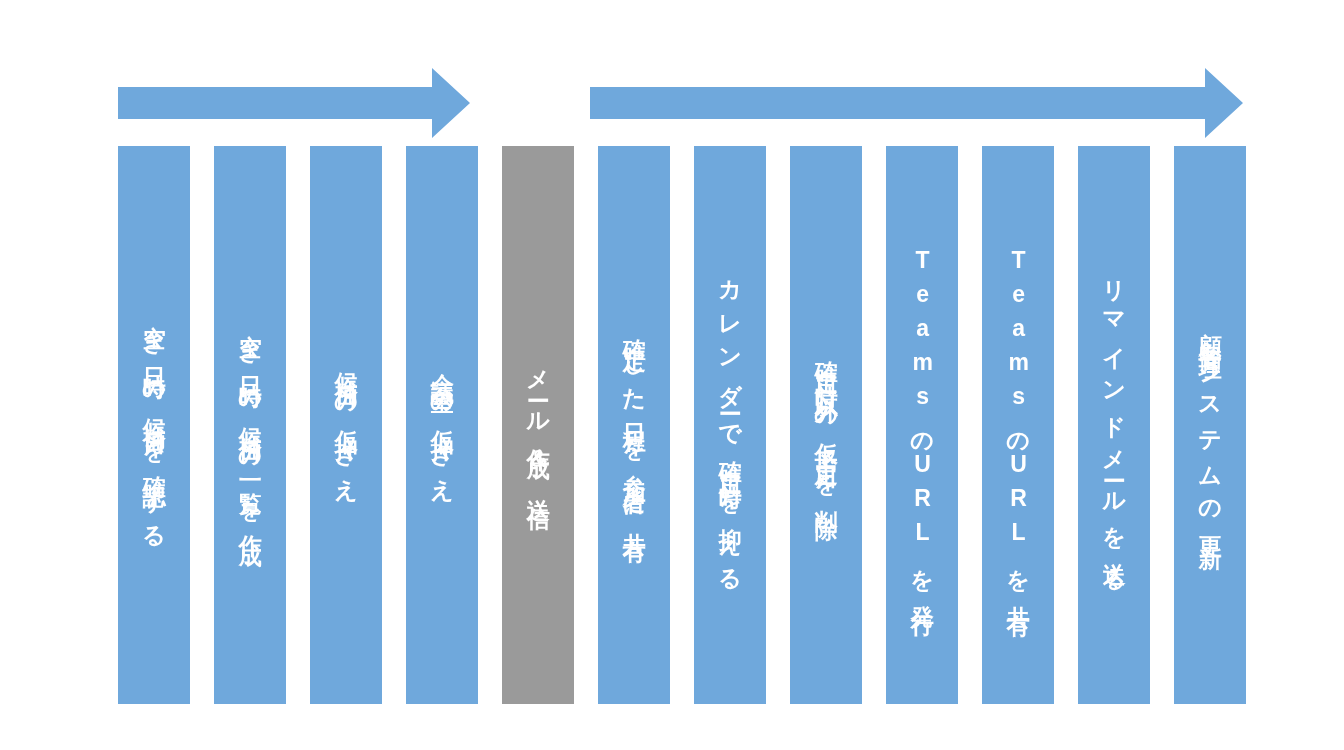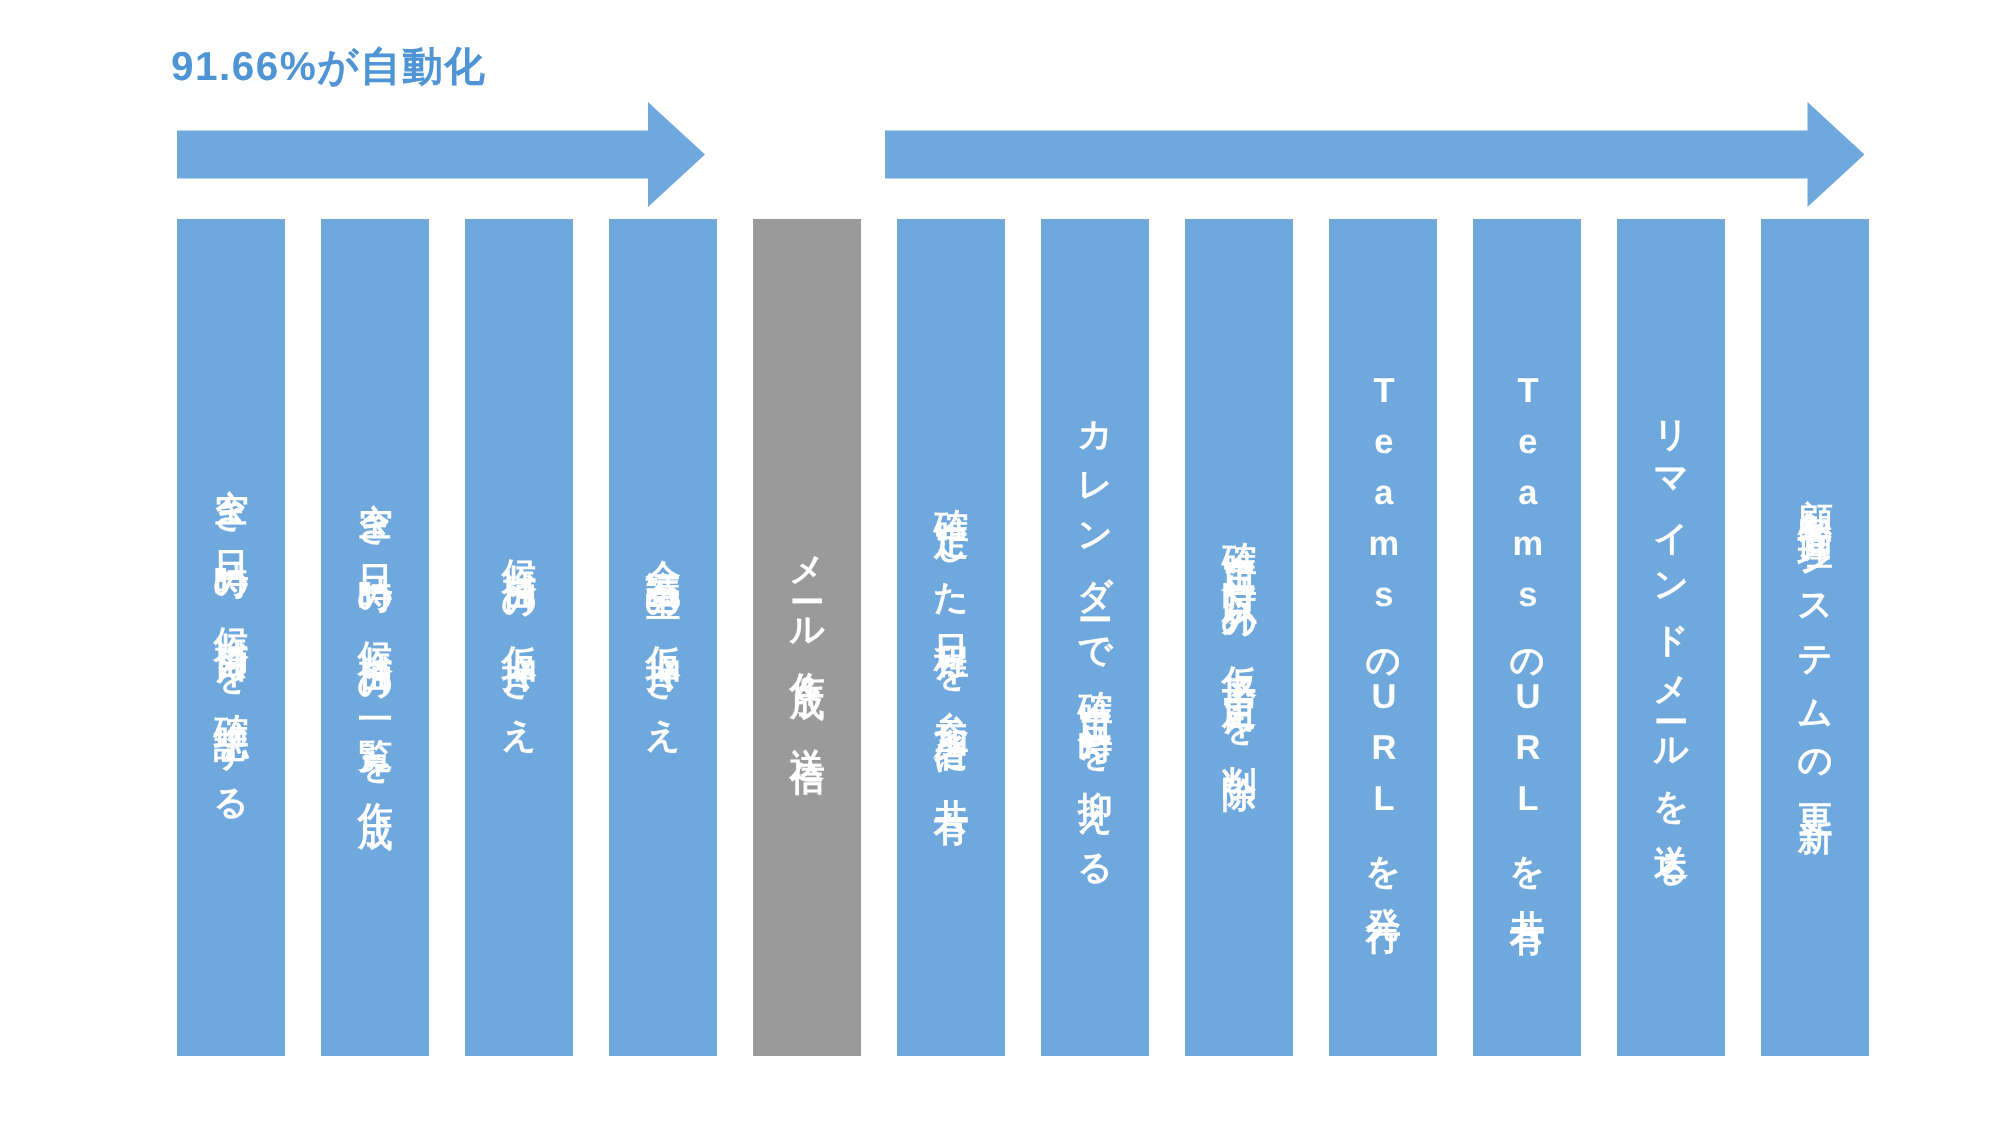--- a/index.html
+++ b/index.html
@@ -57,21 +57,20 @@
     letter-spacing: 8px;
     line-height: 1.1;
     white-space: nowrap;
   }
 </style>
 </head>
 <body>
 
 <div class="canvas">
 
-  <div class="diagram-title">91.66%が自動化</div>
 
   <svg class="arrow arrow-left" width="352" height="74" viewBox="0 0 352 74" aria-hidden="true">
     <polygon points="0,21 314,21 314,2 352,37 314,72 314,53 0,53" style="fill: var(--accent);"></polygon>
   </svg>
 
   <svg class="arrow arrow-right" width="653" height="74" viewBox="0 0 653 74" aria-hidden="true">
     <polygon points="0,21 615,21 615,2 653,37 615,72 615,53 0,53" style="fill: var(--accent);"></polygon>
   </svg>
 
   <div class="steps-row">

